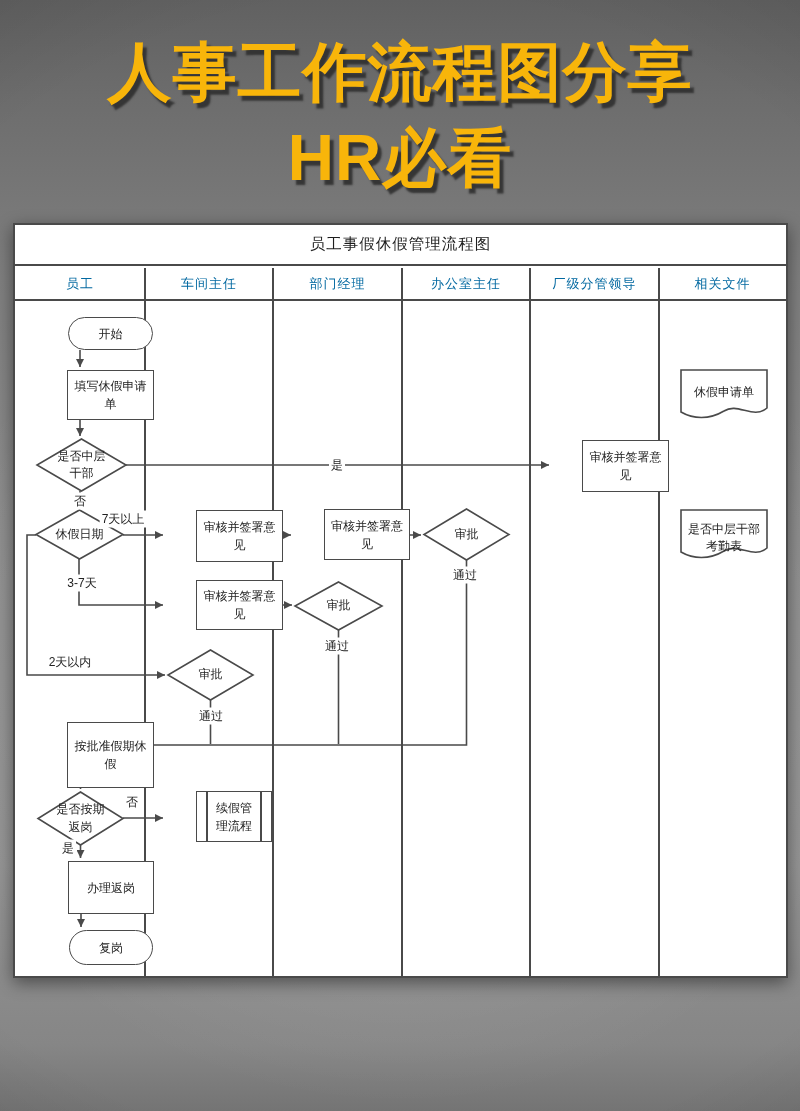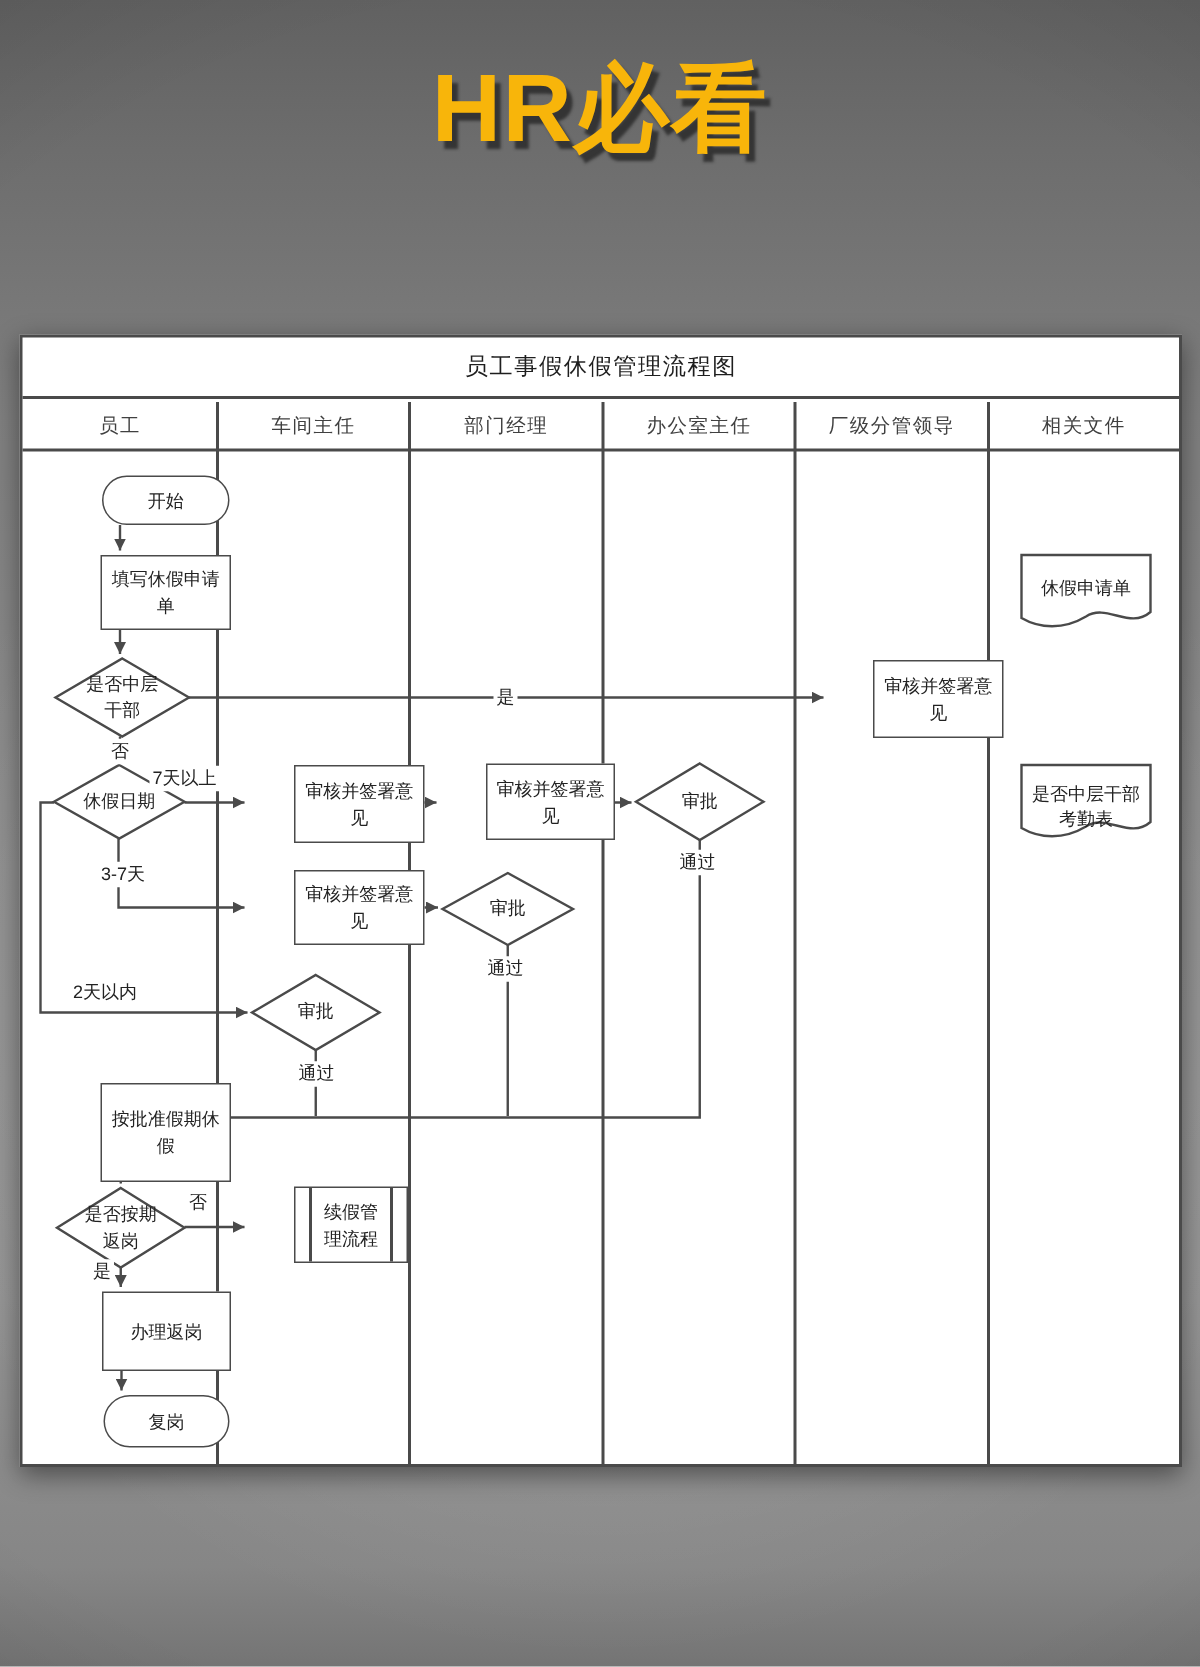--- a/index.html
+++ b/index.html
@@ -29,21 +29,21 @@
   .panel-title{
     position:absolute;left:0;top:0;width:100%;height:41px;
     border-bottom:2px solid #4a4a4a;box-sizing:border-box;
     display:flex;align-items:center;justify-content:center;
     font-size:15.5px;color:#1e1e1e;letter-spacing:1px;
   }
   .colline{position:absolute;top:43px;bottom:0;width:2px;background:#4a4a4a;}
   .rowline{position:absolute;left:0;right:0;top:74px;height:2px;background:#4a4a4a;}
   .lane-label{
     position:absolute;top:43px;height:31px;display:flex;align-items:center;justify-content:center;
-    font-size:13px;color:#404040;letter-spacing:1px;
+    font-size:13px;color:#0369a1;letter-spacing:1px;
   }
   .edges{position:absolute;left:0;top:0;z-index:2;}
   .rect-node,.oval-node,.pp-node{
     position:absolute;background:#fff;border:1.6px solid #4a4a4a;box-sizing:border-box;
     display:flex;align-items:center;justify-content:center;text-align:center;
     font-size:12px;line-height:1.5;color:#222;z-index:3;padding:0 2px;margin-left:30px;
   }
   .oval-node{border-radius:18px;}
   .pp-node{padding:0 14px;}
   .pp-bar{position:absolute;top:0;bottom:0;width:1.6px;background:#4a4a4a;}
@@ -57,20 +57,21 @@
     position:absolute;transform:translate(-50%,-50%);
     background:#fff;font-size:12px;color:#222;padding:0 2px;z-index:4;white-space:nowrap;
   }
 </style>
 </head>
 <body>
 
 <div class="stage">
 
   <div class="title-block">
+    <div>人事工作流程图分享</div>
     <div>HR必看</div>
   </div>
 
   <div class="panel">
 
     <div class="panel-title">员工事假休假管理流程图</div>
 
     <div class="colline" style="left:129px"></div>
     <div class="colline" style="left:257px"></div>
     <div class="colline" style="left:386px"></div>

